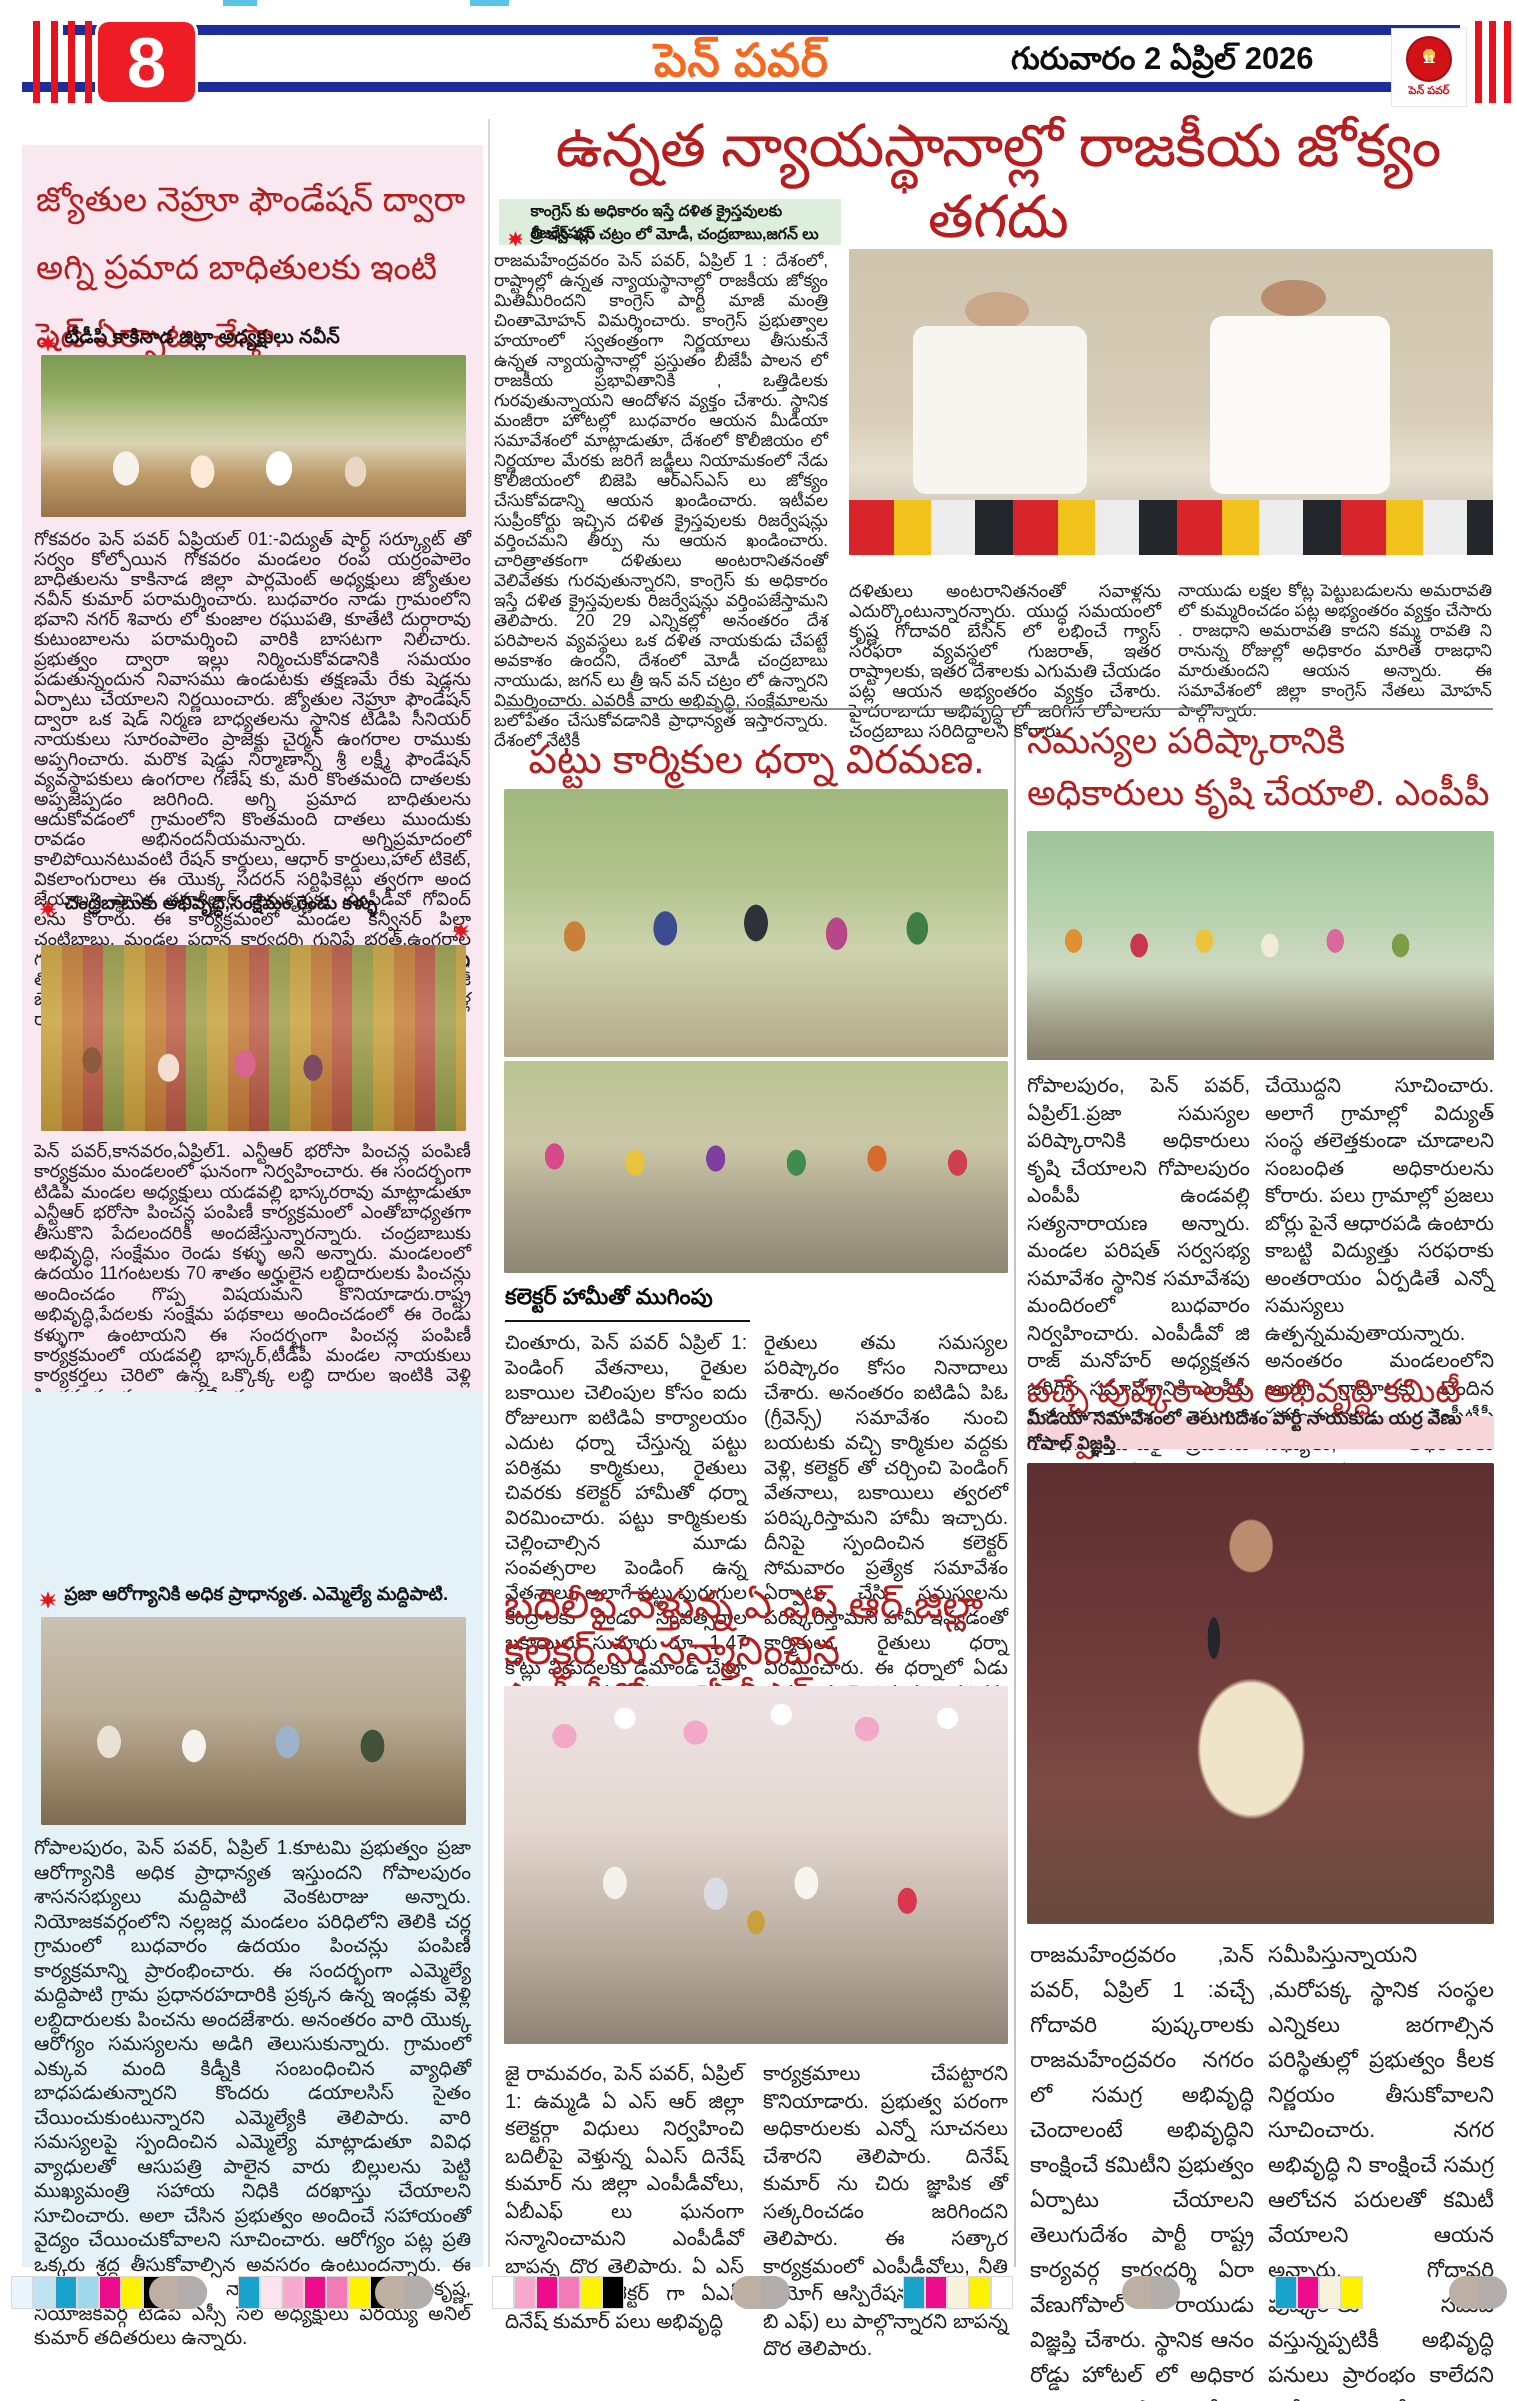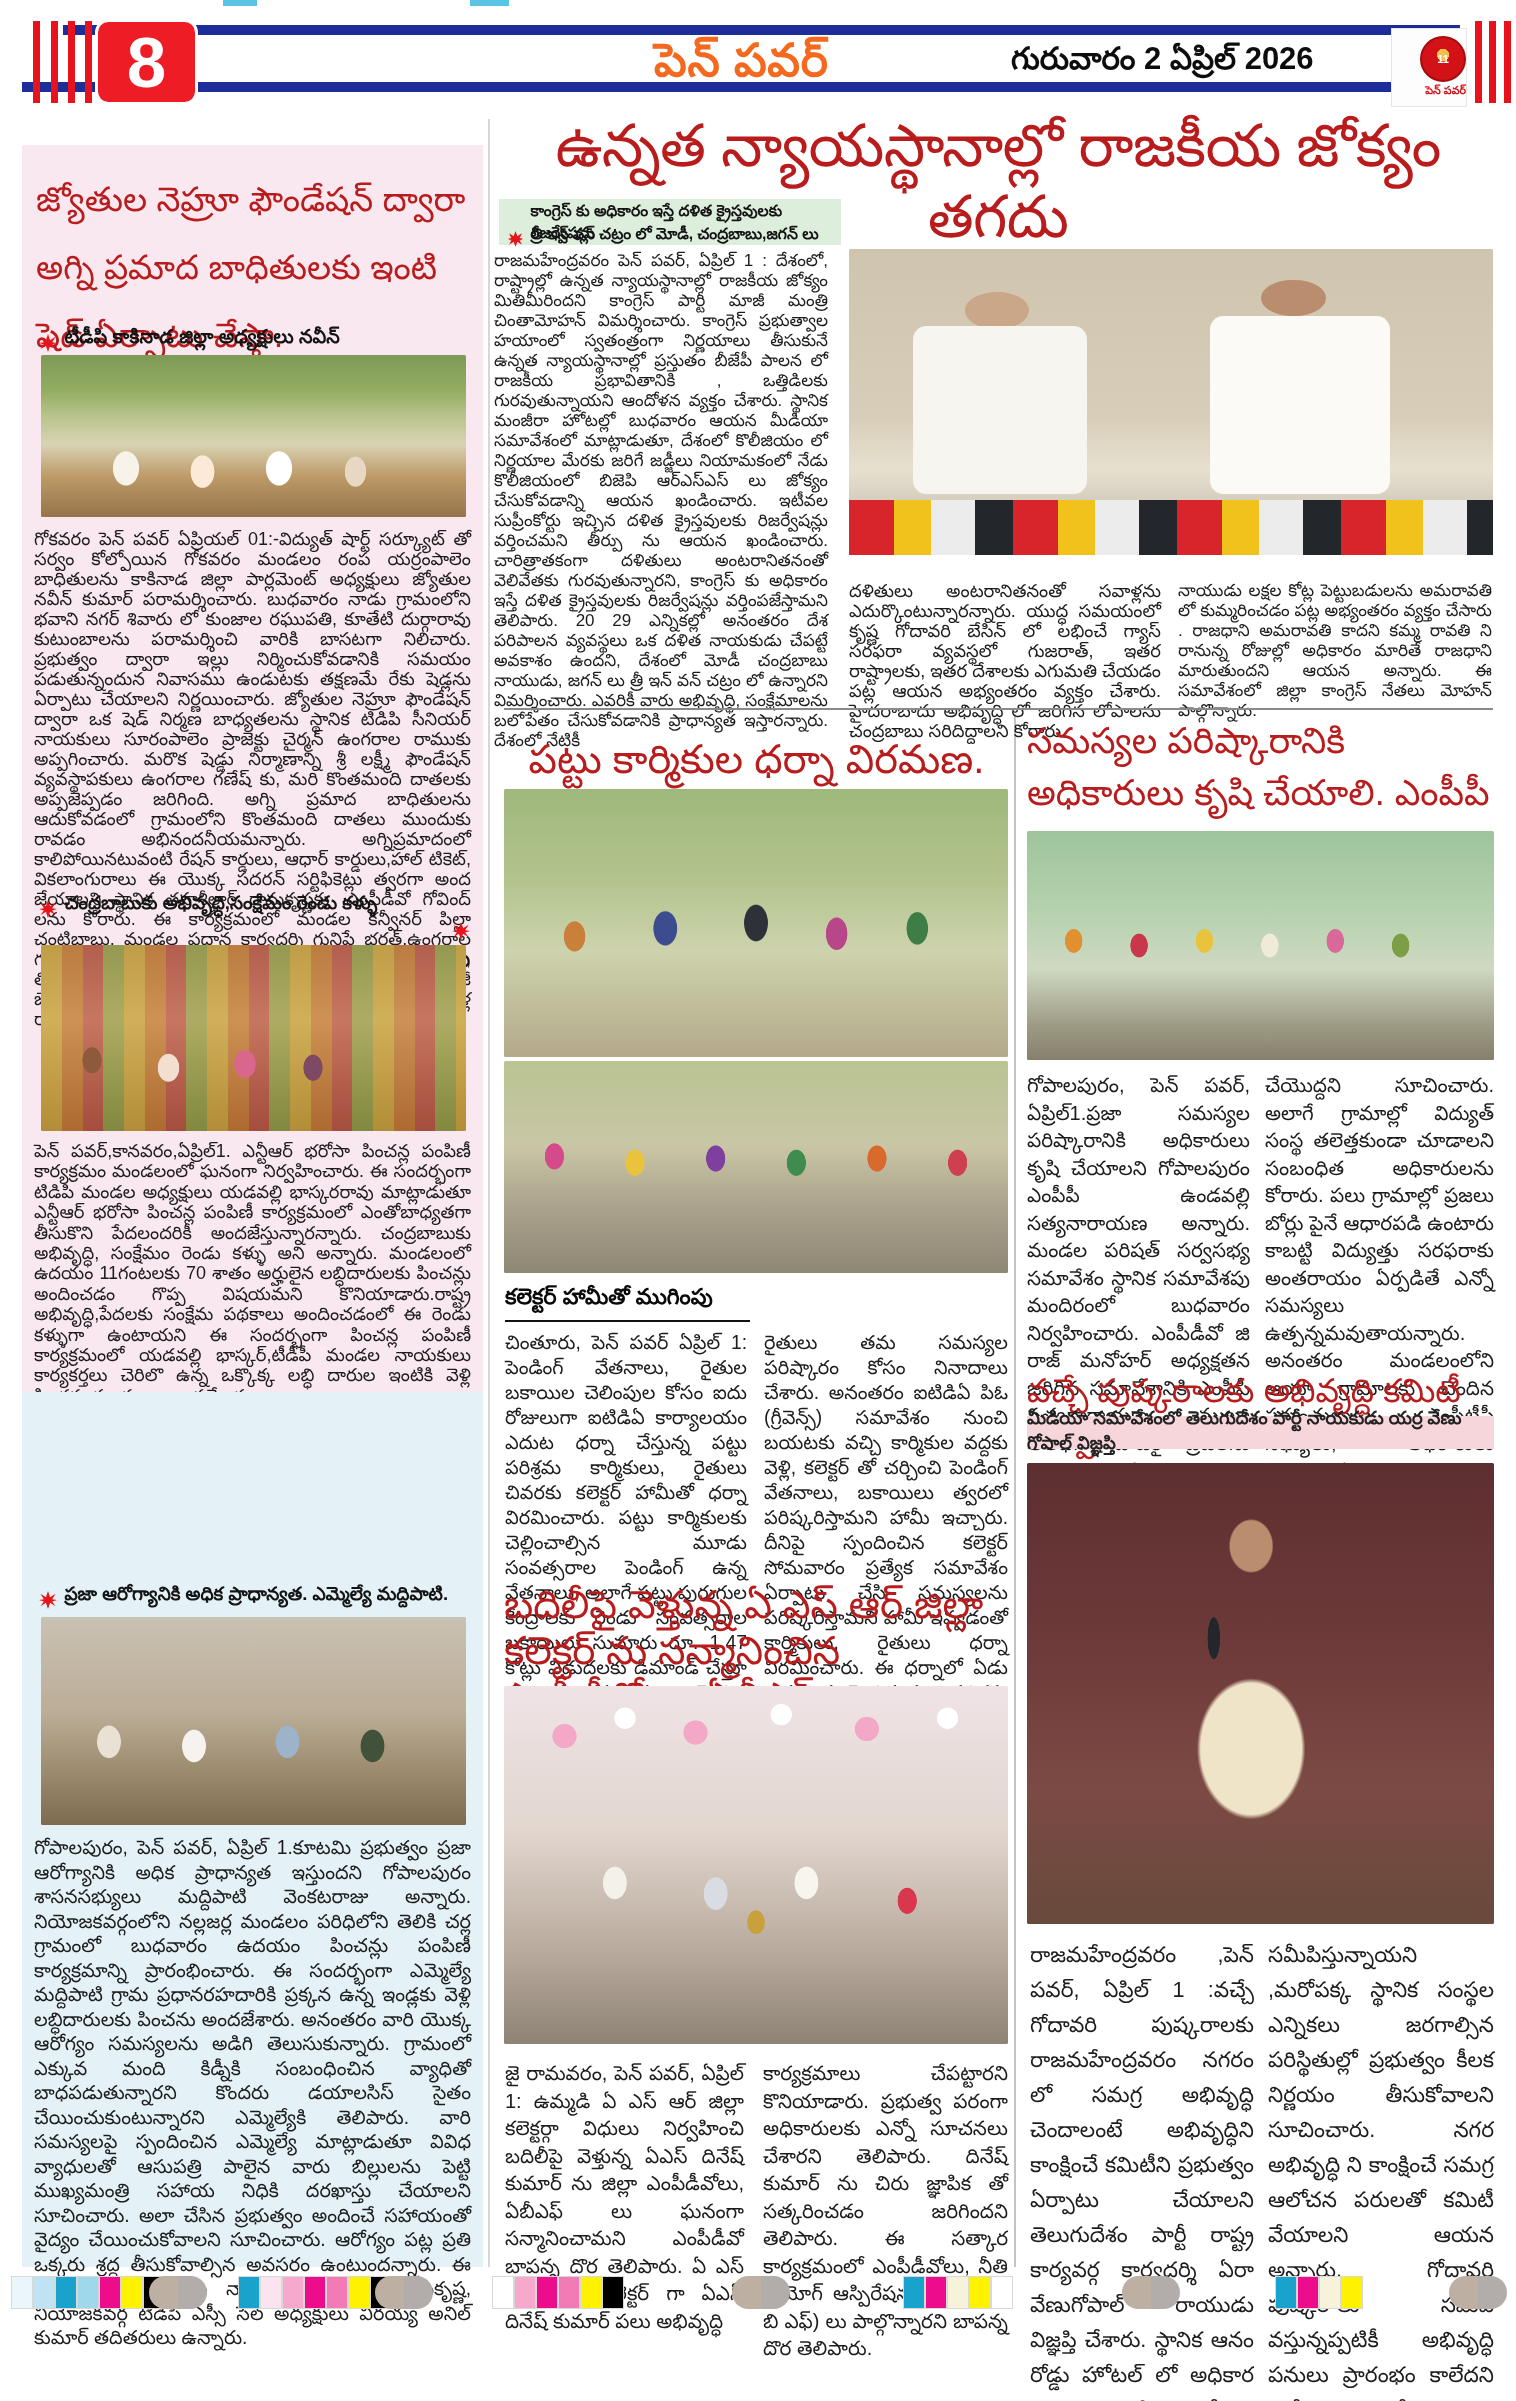--- a/index.html
+++ b/index.html
@@ -7,21 +7,21 @@
         font-family:"Liberation Sans","DejaVu Sans",sans-serif;color:#111;}
   .abs{position:absolute;}
   
   .hdr-bar{position:absolute;background:#1d2d9a;}
   .stripe{position:absolute;background:#e8121c;}
   .page-badge{position:absolute;background:#ee1c25;border-radius:13.4px;display:flex;align-items:center;justify-content:center;
               color:#fff;font-weight:800;font-size:71px;border:3px solid #fff;box-sizing:border-box;}
   .masthead-title{position:absolute;color:#f4691e;font-weight:800;font-size:46px;letter-spacing:0.7px;
                   text-shadow:0 0 1.5px #fff;}
   .masthead-date{position:absolute;color:#0d0d0d;font-weight:700;font-size:31px;}
-  .logo-box{position:absolute;background:#fdfdfd;border:0.7px solid #e5e5e5;display:flex;flex-direction:column;align-items:flex-end;justify-content:center;}
+  .logo-box{position:absolute;background:#fdfdfd;border:0.7px solid #e5e5e5;display:flex;flex-direction:column;align-items:center;justify-content:center;}
   .logo-emblem{width:42px;height:42px;border-radius:50%;background:radial-gradient(circle at 50% 40%,#f3c14b 0 18%,#d21217 19% 100%);
                display:flex;align-items:center;justify-content:center;color:#fff;font-size:11px;font-weight:800;border:2.2px solid #a50d11;}
   .logo-text{color:#d21217;font-weight:800;font-size:11px;margin-top:2.2px;}
   
   .headline{position:absolute;font-weight:400;color:#b91c1c;}
   .body-text{position:absolute;text-align:justify;color:#1c1c1c;}
   .bullet-row{position:absolute;display:flex;align-items:flex-end;gap:7.4px;font-weight:700;color:#141414;}
   .star{flex:0 0 auto;margin-top:1.5px;}
   .vrule{position:absolute;width:1.5px;background:#c4c4c4;}
   .hrule{position:absolute;background:#8a8a8a;}

